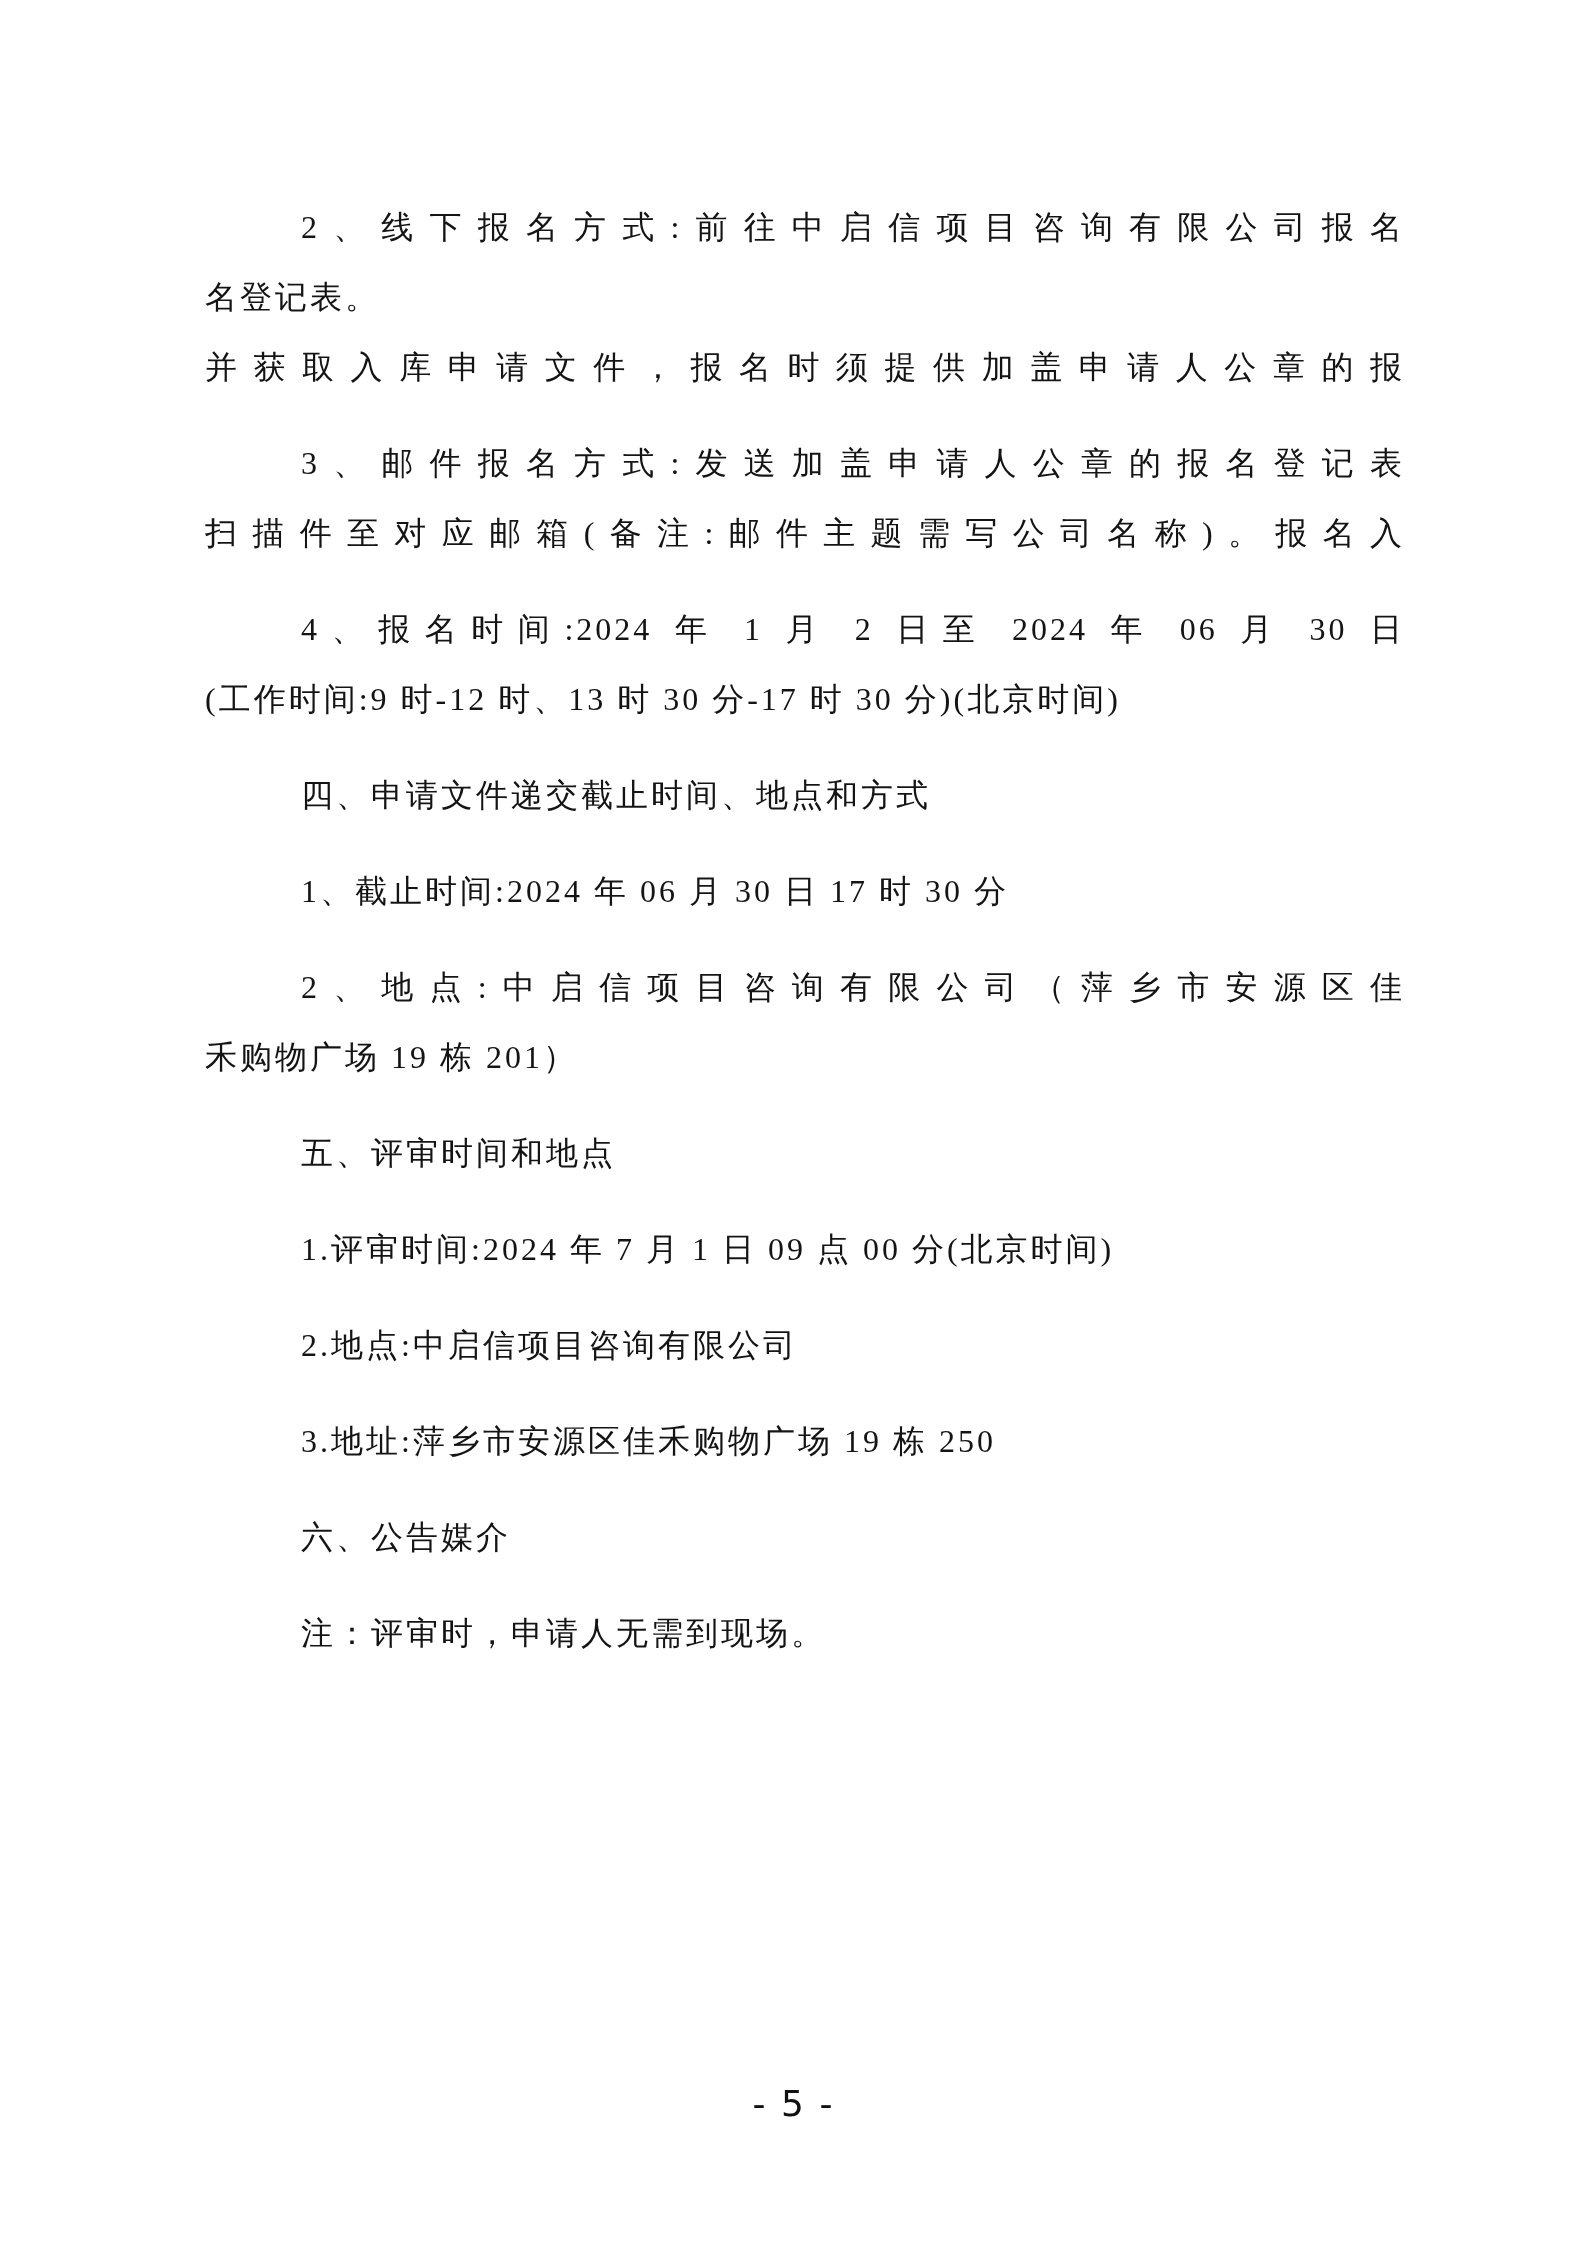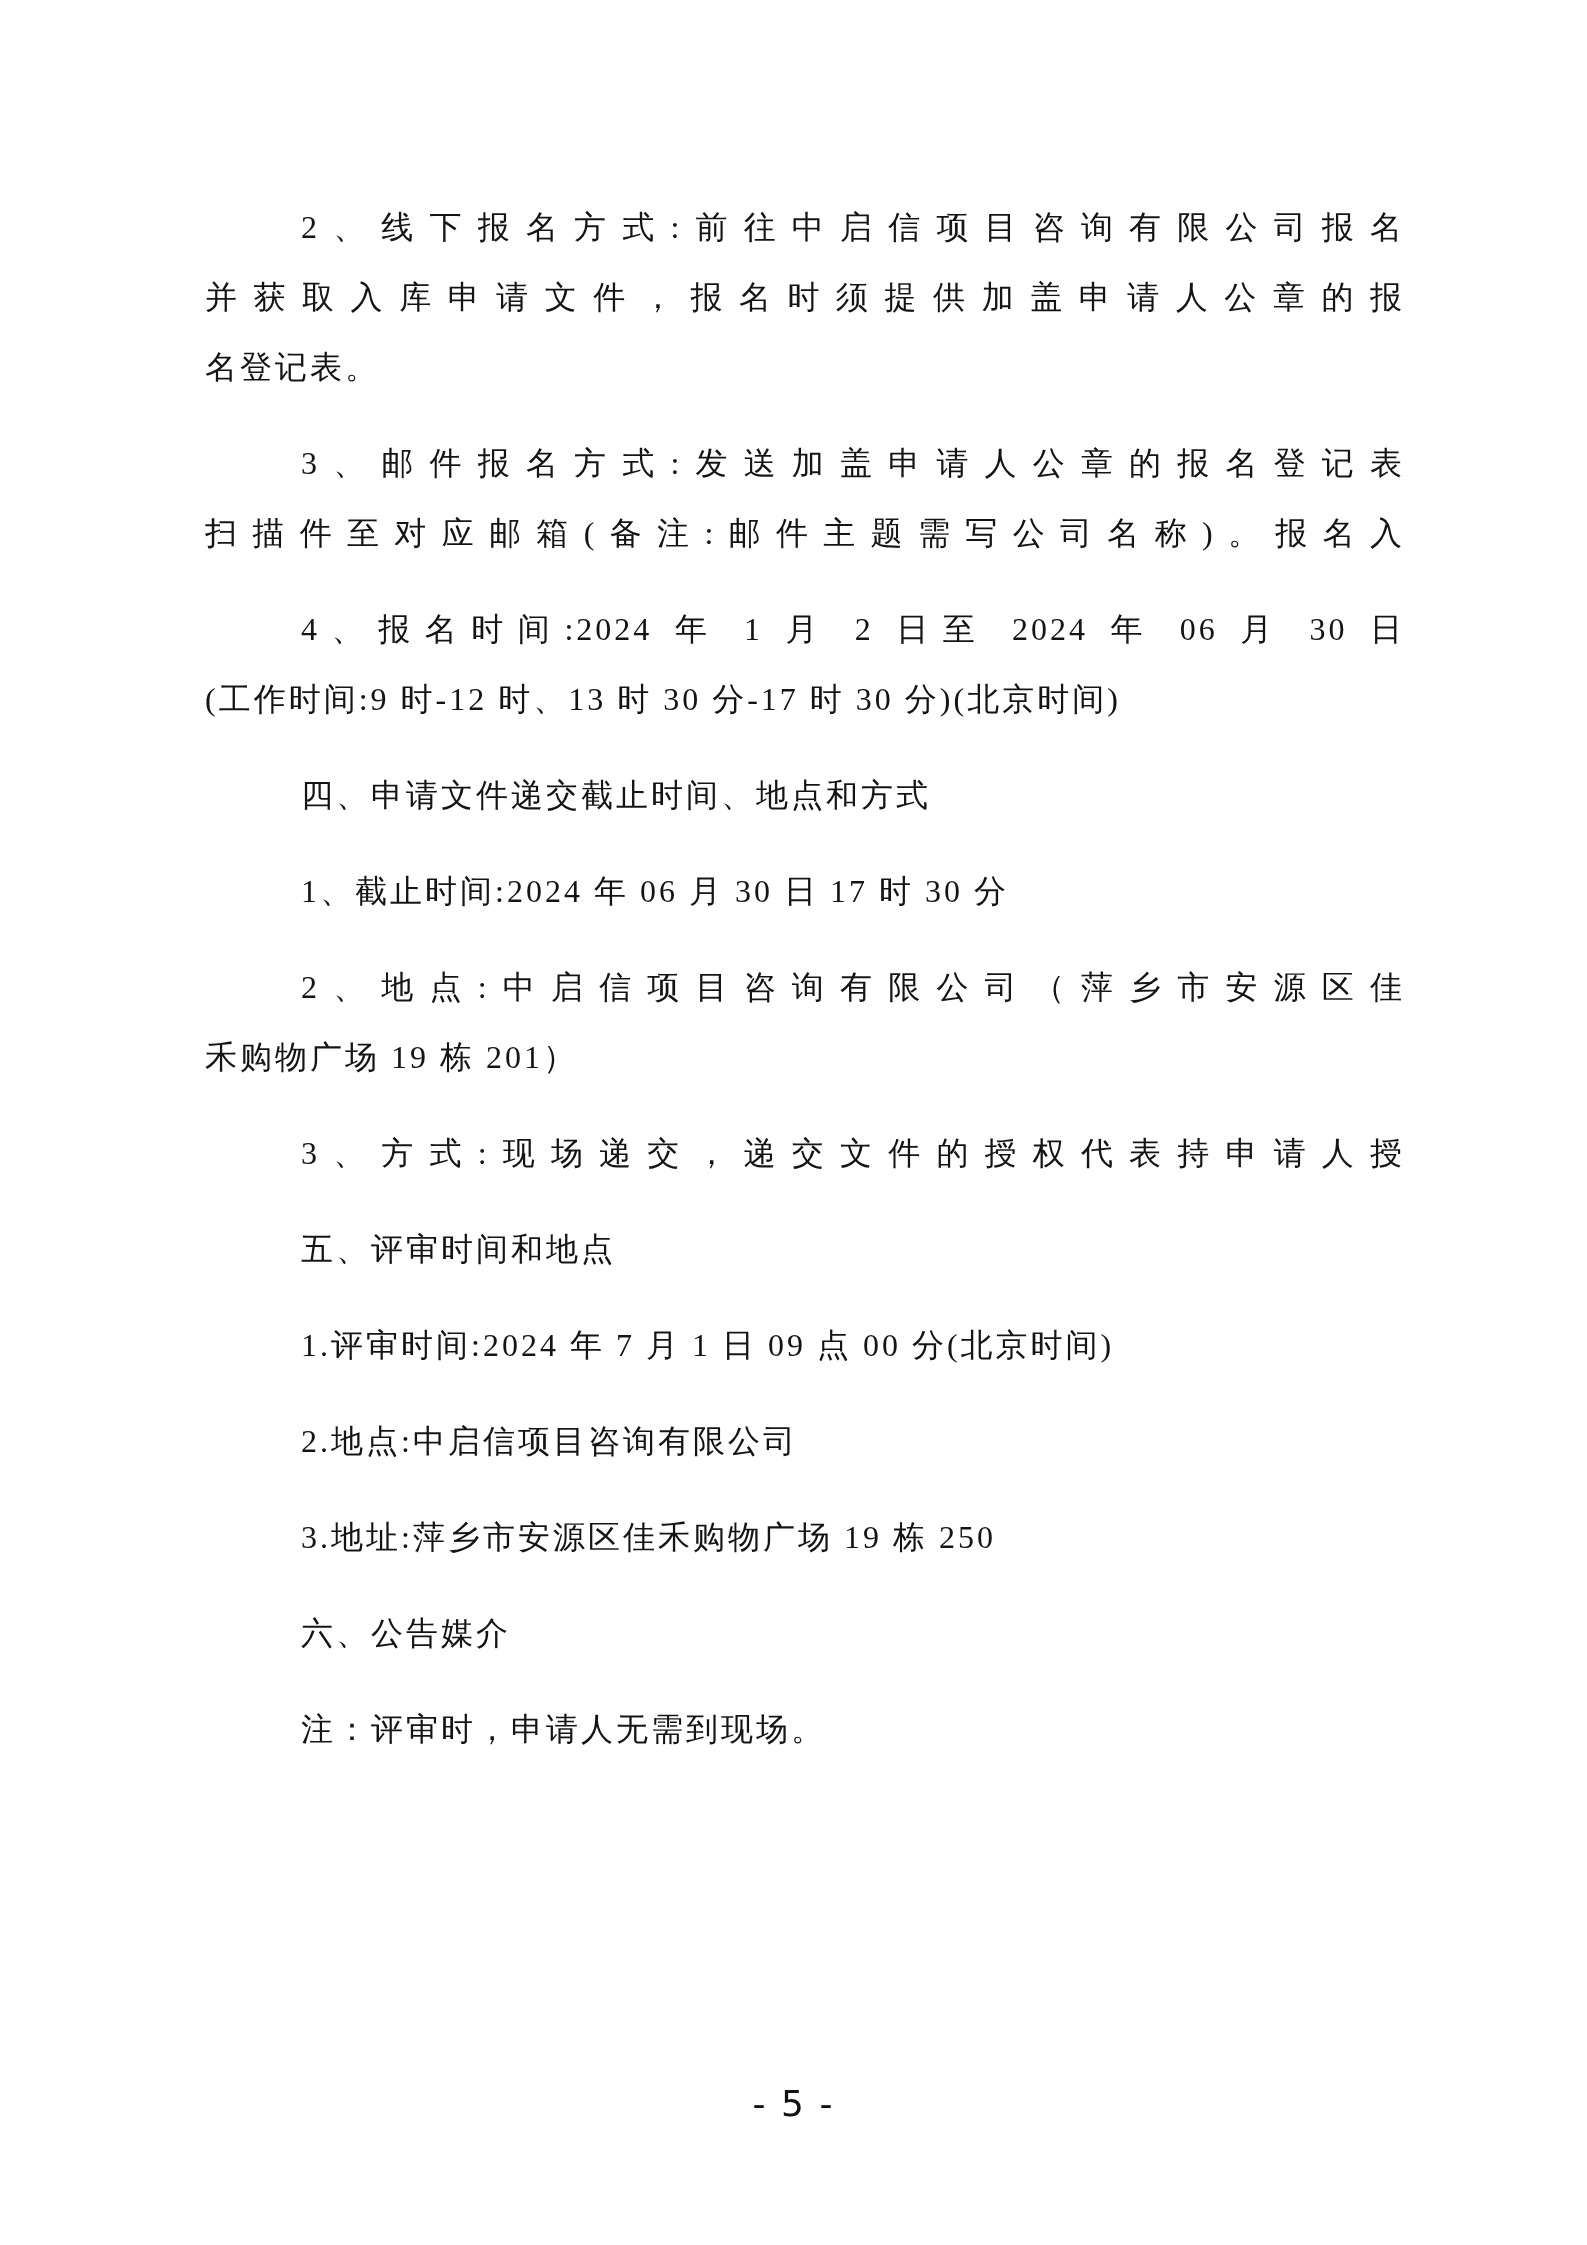--- a/index.html
+++ b/index.html
@@ -42,22 +42,22 @@
   }
 </style>
 </head>
 <body>
 
 <div class="page">
   <div class="content">
 
     <div class="para">
       <div class="ln first">2、线下报名方式:前往中启信项目咨询有限公司报名</div>
+      <div class="ln last">名登记表。</div>
       <div class="ln">并获取入库申请文件，报名时须提供加盖申请人公章的报</div>
-      <div class="ln last">名登记表。</div>
     </div>
 
     <div class="para">
       <div class="ln first">3、邮件报名方式:发送加盖申请人公章的报名登记表</div>
       <div class="ln">扫描件至对应邮箱(备注:邮件主题需写公司名称)。报名入</div>
     </div>
 
     <div class="para">
       <div class="ln first">4、报名时间:2024 年 1 月 2 日至 2024 年 06 月 30 日</div>
       <div class="ln last">(工作时间:9 时-12 时、13 时 30 分-17 时 30 分)(北京时间)</div>
@@ -70,21 +70,20 @@
     <div class="para">
       <div class="ln first last">1、截止时间:2024 年 06 月 30 日 17 时 30 分</div>
     </div>
 
     <div class="para">
       <div class="ln first">2、地点:中启信项目咨询有限公司（萍乡市安源区佳</div>
       <div class="ln last">禾购物广场 19 栋 201）</div>
     </div>
 
     <div class="para">
-      <div class="ln first">3、方式:现场递交，递交文件的授权代表持申请人授</div>
     </div>
 
     <div class="para">
       <div class="ln first last">五、评审时间和地点</div>
     </div>
 
     <div class="para">
       <div class="ln first last">1.评审时间:2024 年 7 月 1 日 09 点 00 分(北京时间)</div>
     </div>
 

